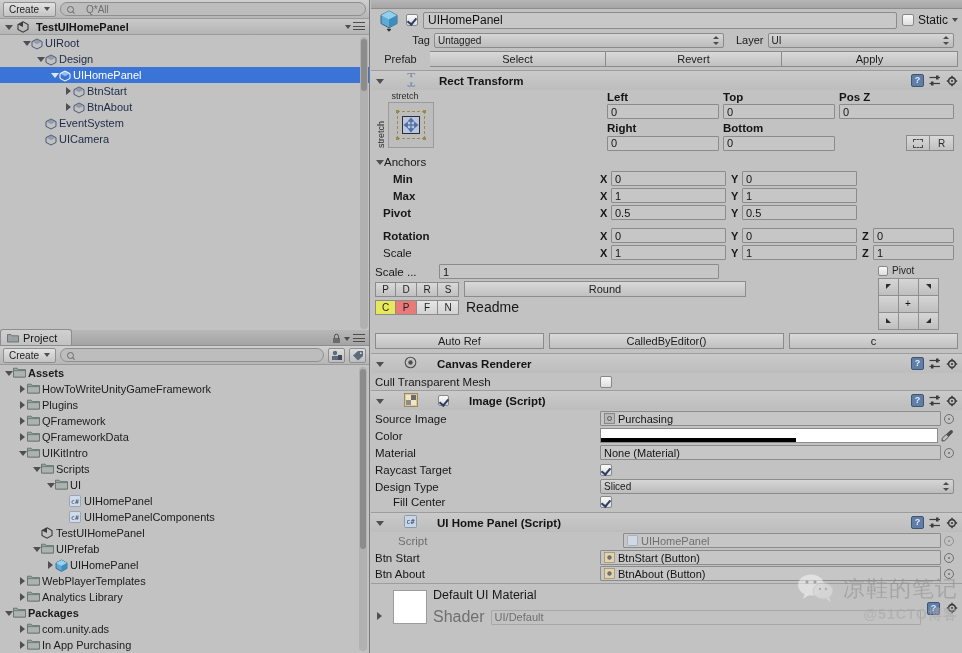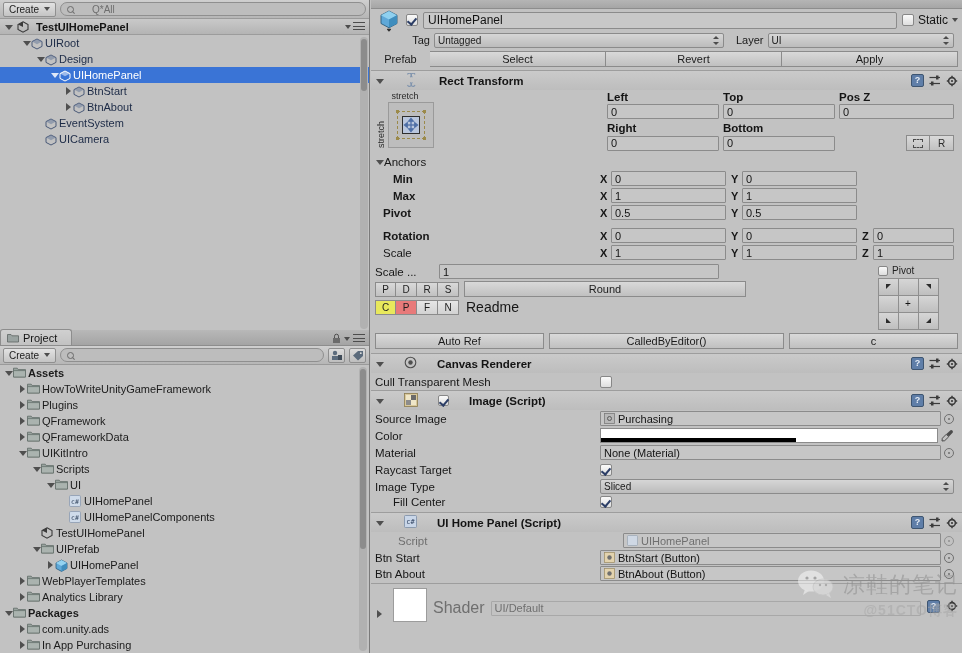--- a/index.html
+++ b/index.html
@@ -21,21 +21,21 @@
     padding:0 3px; gap:4px;
   }
   .btn-create {
     height:15px; padding:0 5px; display:flex; align-items:center; gap:5px;
     background:linear-gradient(#e2e2e2,#c4c4c4);
     border:1px solid #8f8f8f; border-radius:2px; font-size:10px; color:#1d1d1d;
   }
   .search {
     flex:1; height:14px; background:#bdbdbd;
     border:1px solid #8f8f8f; border-radius:7px;
-    display:flex; align-items:center; padding:0 6px; gap:18px;
+    display:flex; align-items:center; padding:0 6px; gap:12px;
     font-size:10px; color:#6e6e6e;
   }
   .mag {
     width:7px;height:7px;border:1.2px solid #6b6b6b;border-radius:50%;
     position:relative; flex:none;
   }
   .mag::after{content:"";position:absolute;width:1.2px;height:3px;background:#6b6b6b;
     right:-1px;bottom:-2.5px;transform:rotate(-45deg);}
 
   
@@ -978,21 +978,21 @@
         </span>
         <span class="radio-o" style="margin-right:4px"></span>
       </div>
 
       <div class="frow">
         <span class="flabel">Raycast Target</span>
         <span class="chk on"></span>
       </div>
 
       <div class="frow">
-        <span class="flabel">Image Type</span>
+        <span class="flabel">Design Type</span>
         <span class="dropdown" style="flex:1;margin-right:4px;height:15px">
           <span>Sliced</span>
           <span class="updown"></span>
         </span>
       </div>
 
       <div class="frow" style="padding-bottom:3px">
         <span class="flabel ind">Fill Center</span>
         <span class="chk on"></span>
       </div>
@@ -1075,20 +1075,21 @@
       </div>
     </div>
 
     <div class="mat-footer">
       <div class="mat-row">
         <div style="width:12px;flex:none;display:flex;align-items:flex-end;height:34px">
           <span class="tri right"></span>
         </div>
         <div class="mat-prev"></div>
         <div style="flex:1">
+          <div class="mat-title">Default UI Material</div>
           <div style="display:flex;align-items:center;gap:6px;margin-top:6px">
             <span style="font-size:16px;color:#6f6f6f">Shader</span>
             <span class="fval" style="flex:1;color:#6f6f6f;background:#c2c2c2;border-color:#a8a8a8">
               <span>UI/Default</span>
             </span>
           </div>
         </div>
         <div style="display:flex;align-items:flex-start;gap:6px;padding-top:2px">
           <span class="help-ic">?</span>
           <span class="gear-ic">

